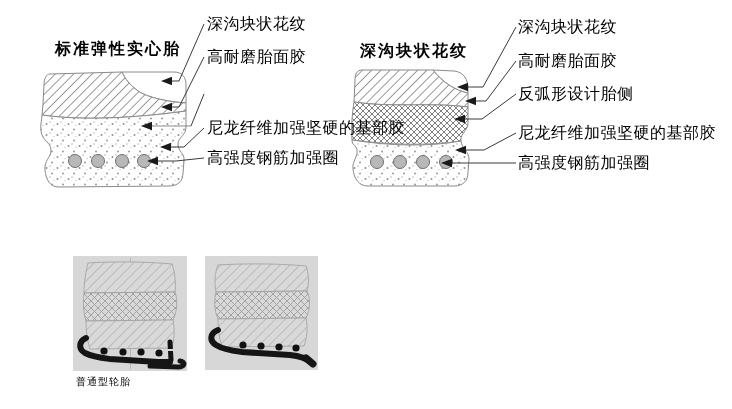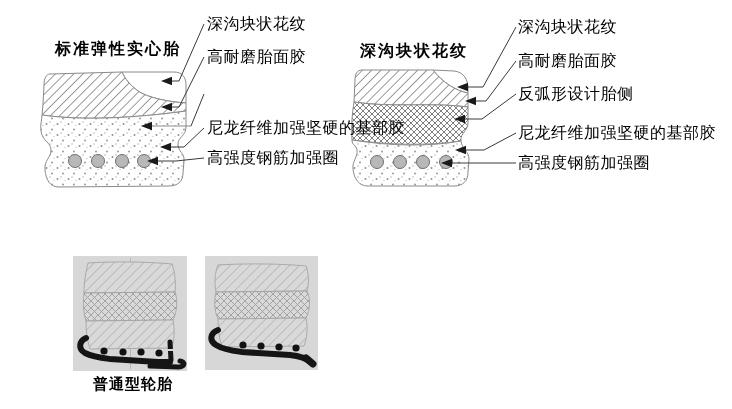--- a/index.html
+++ b/index.html
@@ -24,23 +24,22 @@
   .lbl {
     position: absolute;
     font-size: 16px;
     letter-spacing: 0.5px;
     white-space: nowrap;
     line-height: 14px;
   }
   .caption {
     position: absolute;
     width: 114px;
-    text-align: center;
-    font-size: 15px;
-    font-weight: bold;
+    font-size: 10px;
+    font-weight: normal;
     letter-spacing: 1px;
     white-space: nowrap;
   }
   .desc-line {
     position: absolute;
     left: 352px;
     font-size: 14px;
     letter-spacing: 0.5px;
     white-space: nowrap;
   }

